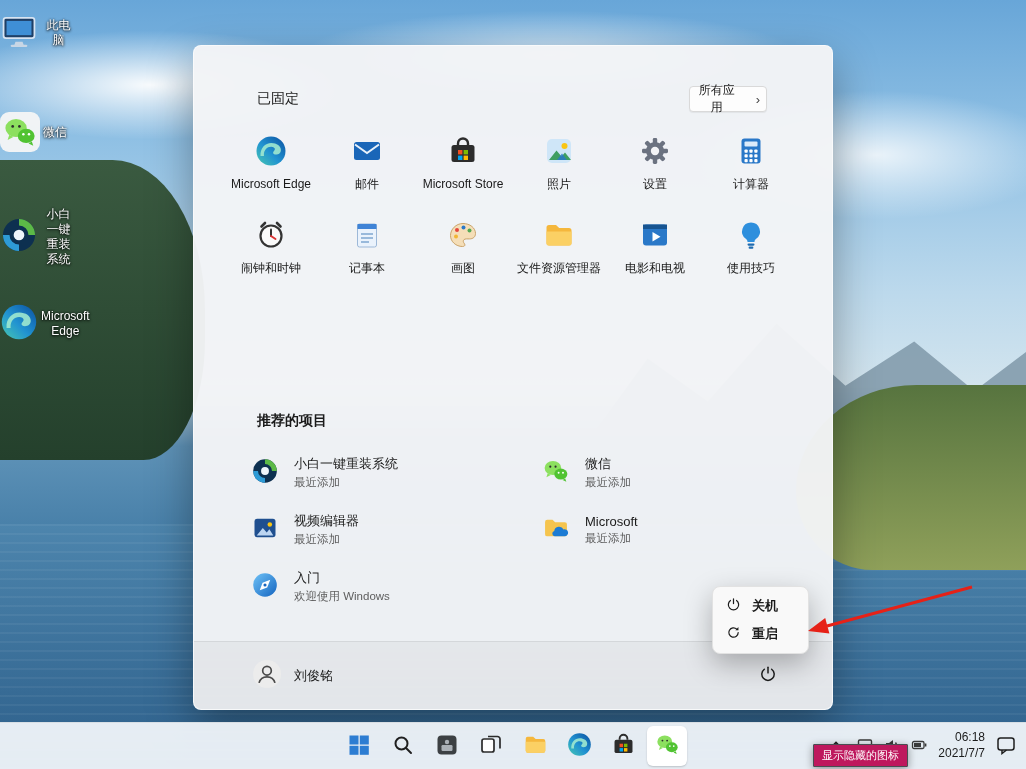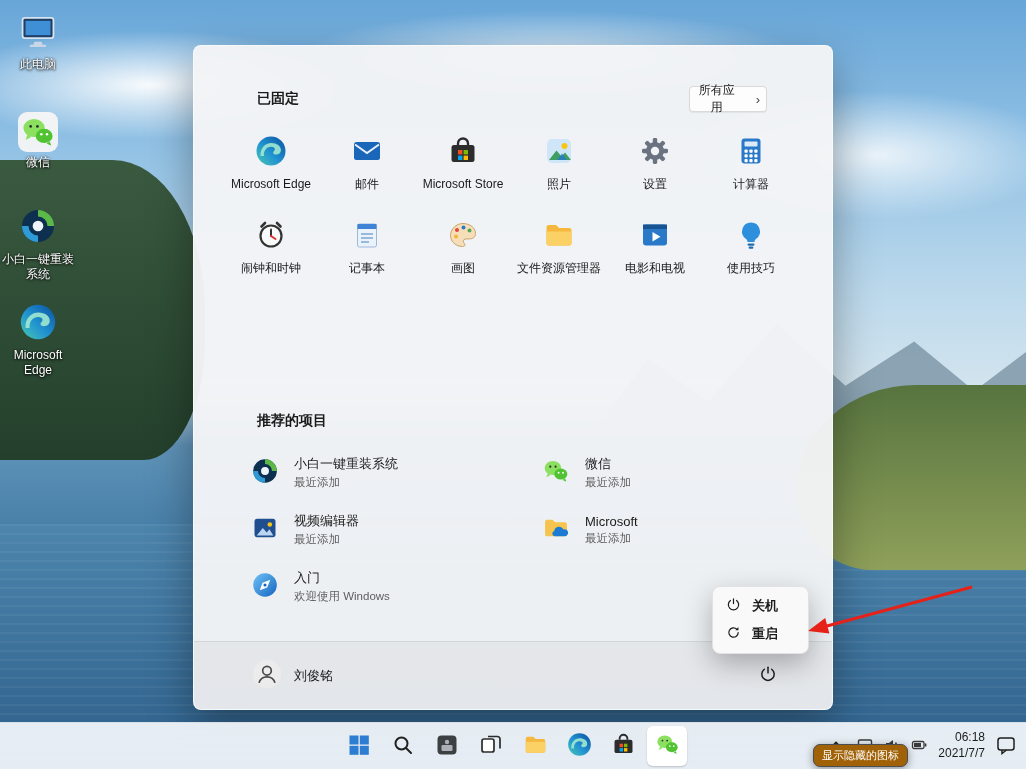--- a/index.html
+++ b/index.html
@@ -20,29 +20,29 @@
   .wp-hill-left{position:absolute;left:0;top:160px;width:205px;height:300px;
     background:linear-gradient(180deg,#3a5a40,#24402c);border-radius:0 45% 30% 0/0 50% 40% 0;}
   .wp-hill-right{position:absolute;right:0;top:385px;width:230px;height:185px;
     background:linear-gradient(180deg,#57743f,#8fa05a);border-radius:55% 0 0 35%/60% 0 0 45%;}
   .wp-water{position:absolute;left:0;right:0;bottom:0;height:245px;
     background:linear-gradient(180deg,#4d85ad,#2d5f8a);}
   .wp-water:after{content:"";position:absolute;inset:0;
     background:repeating-linear-gradient(180deg,rgba(255,255,255,.05) 0 2px,rgba(0,0,0,0) 2px 9px);}
   
   .desktop-icons{position:absolute;left:0;top:0;z-index:2;}
-  .desk-icon{position:absolute;left:0;width:76px;display:flex;flex-direction:column;align-items:center;gap:3px;cursor:default;}
+  .desk-icon{position:absolute;left:0;width:76px;display:flex;flex-direction:row;align-items:center;gap:3px;cursor:default;}
   .desk-icon .dlabel{font-size:12px;color:#fff;text-align:center;line-height:1.25;
     text-shadow:0 1px 3px rgba(0,0,0,.95),0 0 2px rgba(0,0,0,.8);}
   .tile{background:rgba(245,245,245,.95);border-radius:9px;padding:2px;display:flex;}
   
   .start-menu{position:absolute;left:193px;top:45px;width:638px;height:663px;z-index:10;
     background:rgba(243,244,246,.97);border:1px solid rgba(255,255,255,.55);
     border-radius:8px;box-shadow:0 18px 45px rgba(0,0,0,.35);}
-  .pinned-header{position:absolute;left:63px;top:44px;font-size:14px;font-weight:bold;}
+  .pinned-header{position:absolute;left:63px;top:44px;font-size:14px;font-weight:normal;}
   .all-apps{position:absolute;left:495px;top:40px;width:78px;height:26px;
     display:flex;align-items:center;justify-content:center;gap:18px;
     background:#fdfdfd;border:1px solid #d9d9d9;border-radius:4px;font-size:12px;color:#1b1b1b;cursor:pointer;
     box-shadow:0 1px 1px rgba(0,0,0,.06);}
   .all-apps .chev{font-size:13px;color:#444;line-height:1;}
   .pinned-grid{position:absolute;left:29px;top:89px;display:grid;grid-template-columns:repeat(6,96px);grid-auto-rows:84px;}
   .app{display:flex;flex-direction:column;align-items:center;border-radius:4px;cursor:pointer;}
   .app .al{margin-top:7px;font-size:12px;line-height:1.15;text-align:center;color:#191919;max-width:92px;}
   .rec-header{position:absolute;left:63px;top:366px;font-size:14px;font-weight:bold;}
   .rec-grid{position:absolute;left:47px;top:398px;display:grid;grid-template-columns:291px 291px;grid-auto-rows:57px;}
@@ -70,22 +70,22 @@
   .taskbar{position:absolute;left:0;bottom:0;width:100%;height:46px;z-index:15;
     background:rgba(241,245,250,.94);border-top:1px solid rgba(0,0,0,.06);}
   .tb-apps{position:absolute;left:50%;bottom:3px;transform:translateX(-50%);display:flex;gap:4px;}
   .tb-btn{width:40px;height:40px;border:none;background:transparent;border-radius:6px;
     display:flex;align-items:center;justify-content:center;padding:0;cursor:pointer;}
   .tb-btn.active{background:#ffffff;box-shadow:0 1px 2px rgba(0,0,0,.18);}
   .tray{position:absolute;right:8px;top:0;height:100%;display:flex;align-items:center;gap:9px;}
   .tray-btn{border:none;background:transparent;padding:2px;border-radius:4px;display:flex;align-items:center;justify-content:center;cursor:pointer;}
   .tray-icons{display:flex;align-items:center;gap:7px;}
   .clock{font-size:12px;line-height:1.3;text-align:right;cursor:default;}
-  .tooltip{position:absolute;right:118px;bottom:2px;z-index:40;background:#a16207;color:#fff;
-    font-size:11px;padding:3px 8px;border:1px solid #4a4d52;border-radius:7px;white-space:nowrap;
+  .tooltip{position:absolute;right:118px;bottom:2px;z-index:40;background:#be185d;color:#fff;
+    font-size:11px;padding:3px 8px;border:1px solid #4a4d52;border-radius:1px;white-space:nowrap;
     box-shadow:0 2px 8px rgba(0,0,0,.4);}
 </style>
 </head>
 <body>
 
 <svg width="0" height="0" style="position:absolute" aria-hidden="true">
   <defs>
     <linearGradient id="gEdge" x1="0" y1="1" x2="1" y2="0">
       <stop offset="0" stop-color="#49c9b1"></stop>
         <stop offset=".45" stop-color="#2193d1"></stop>

